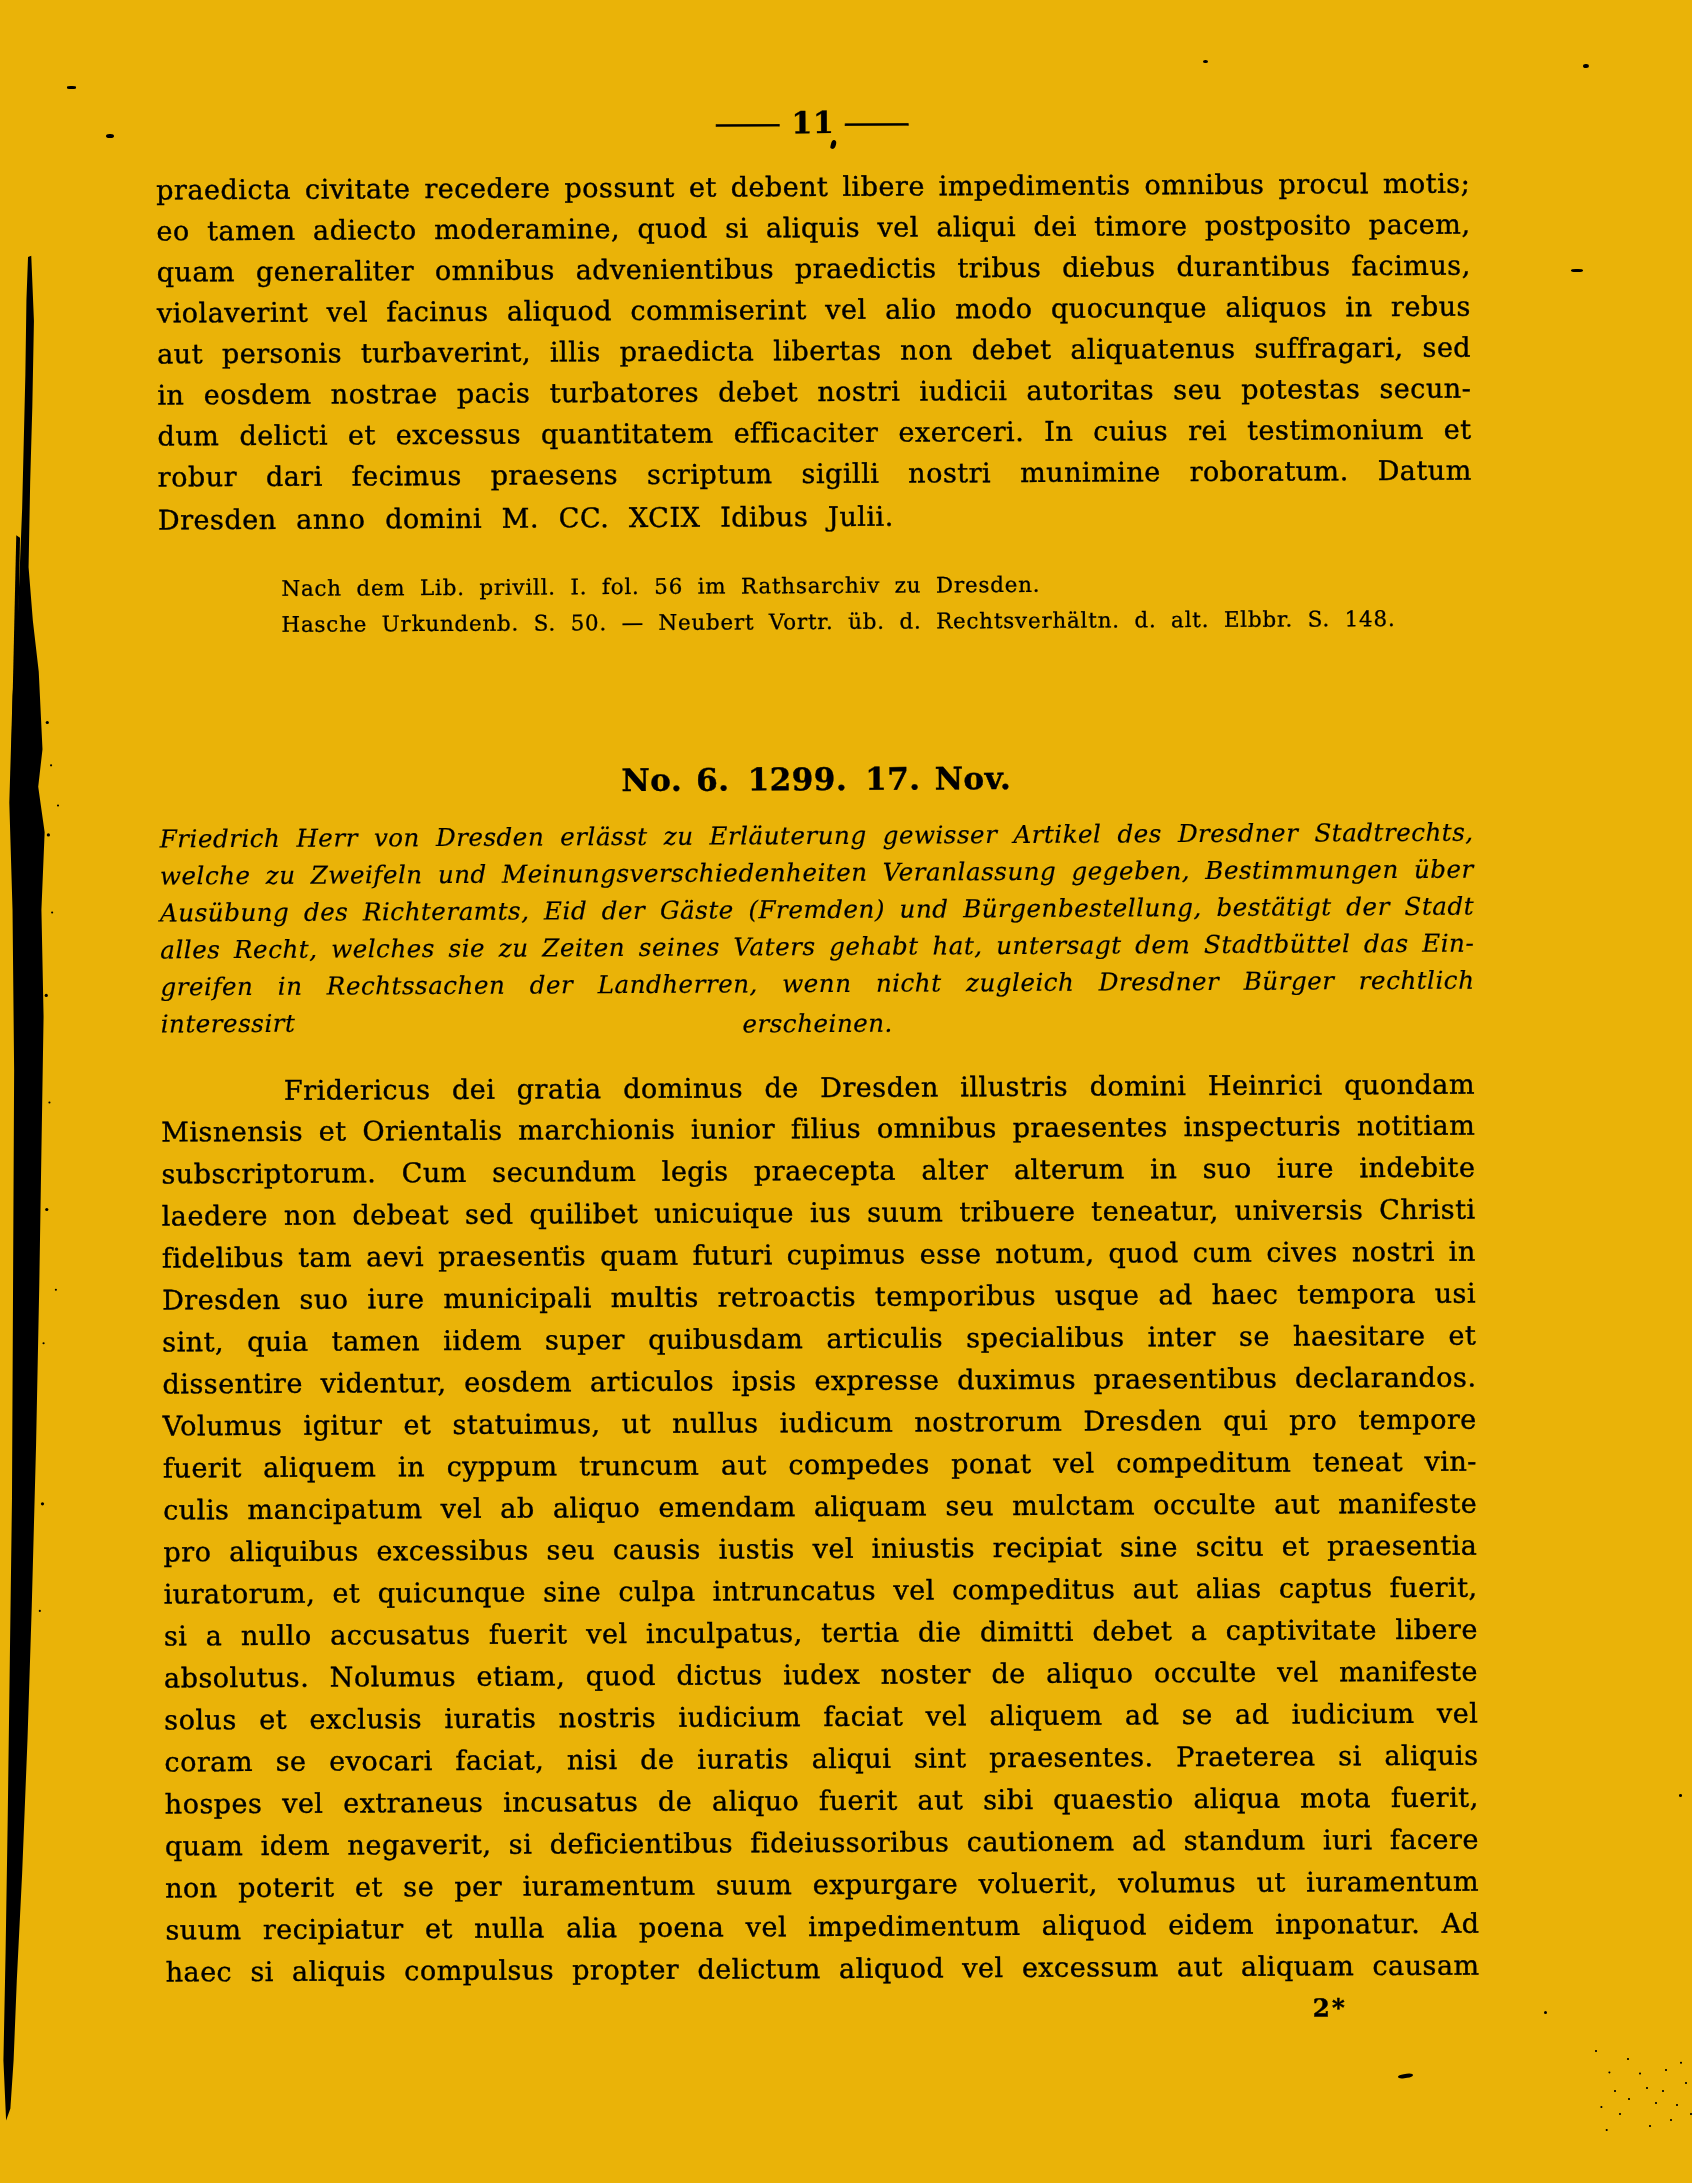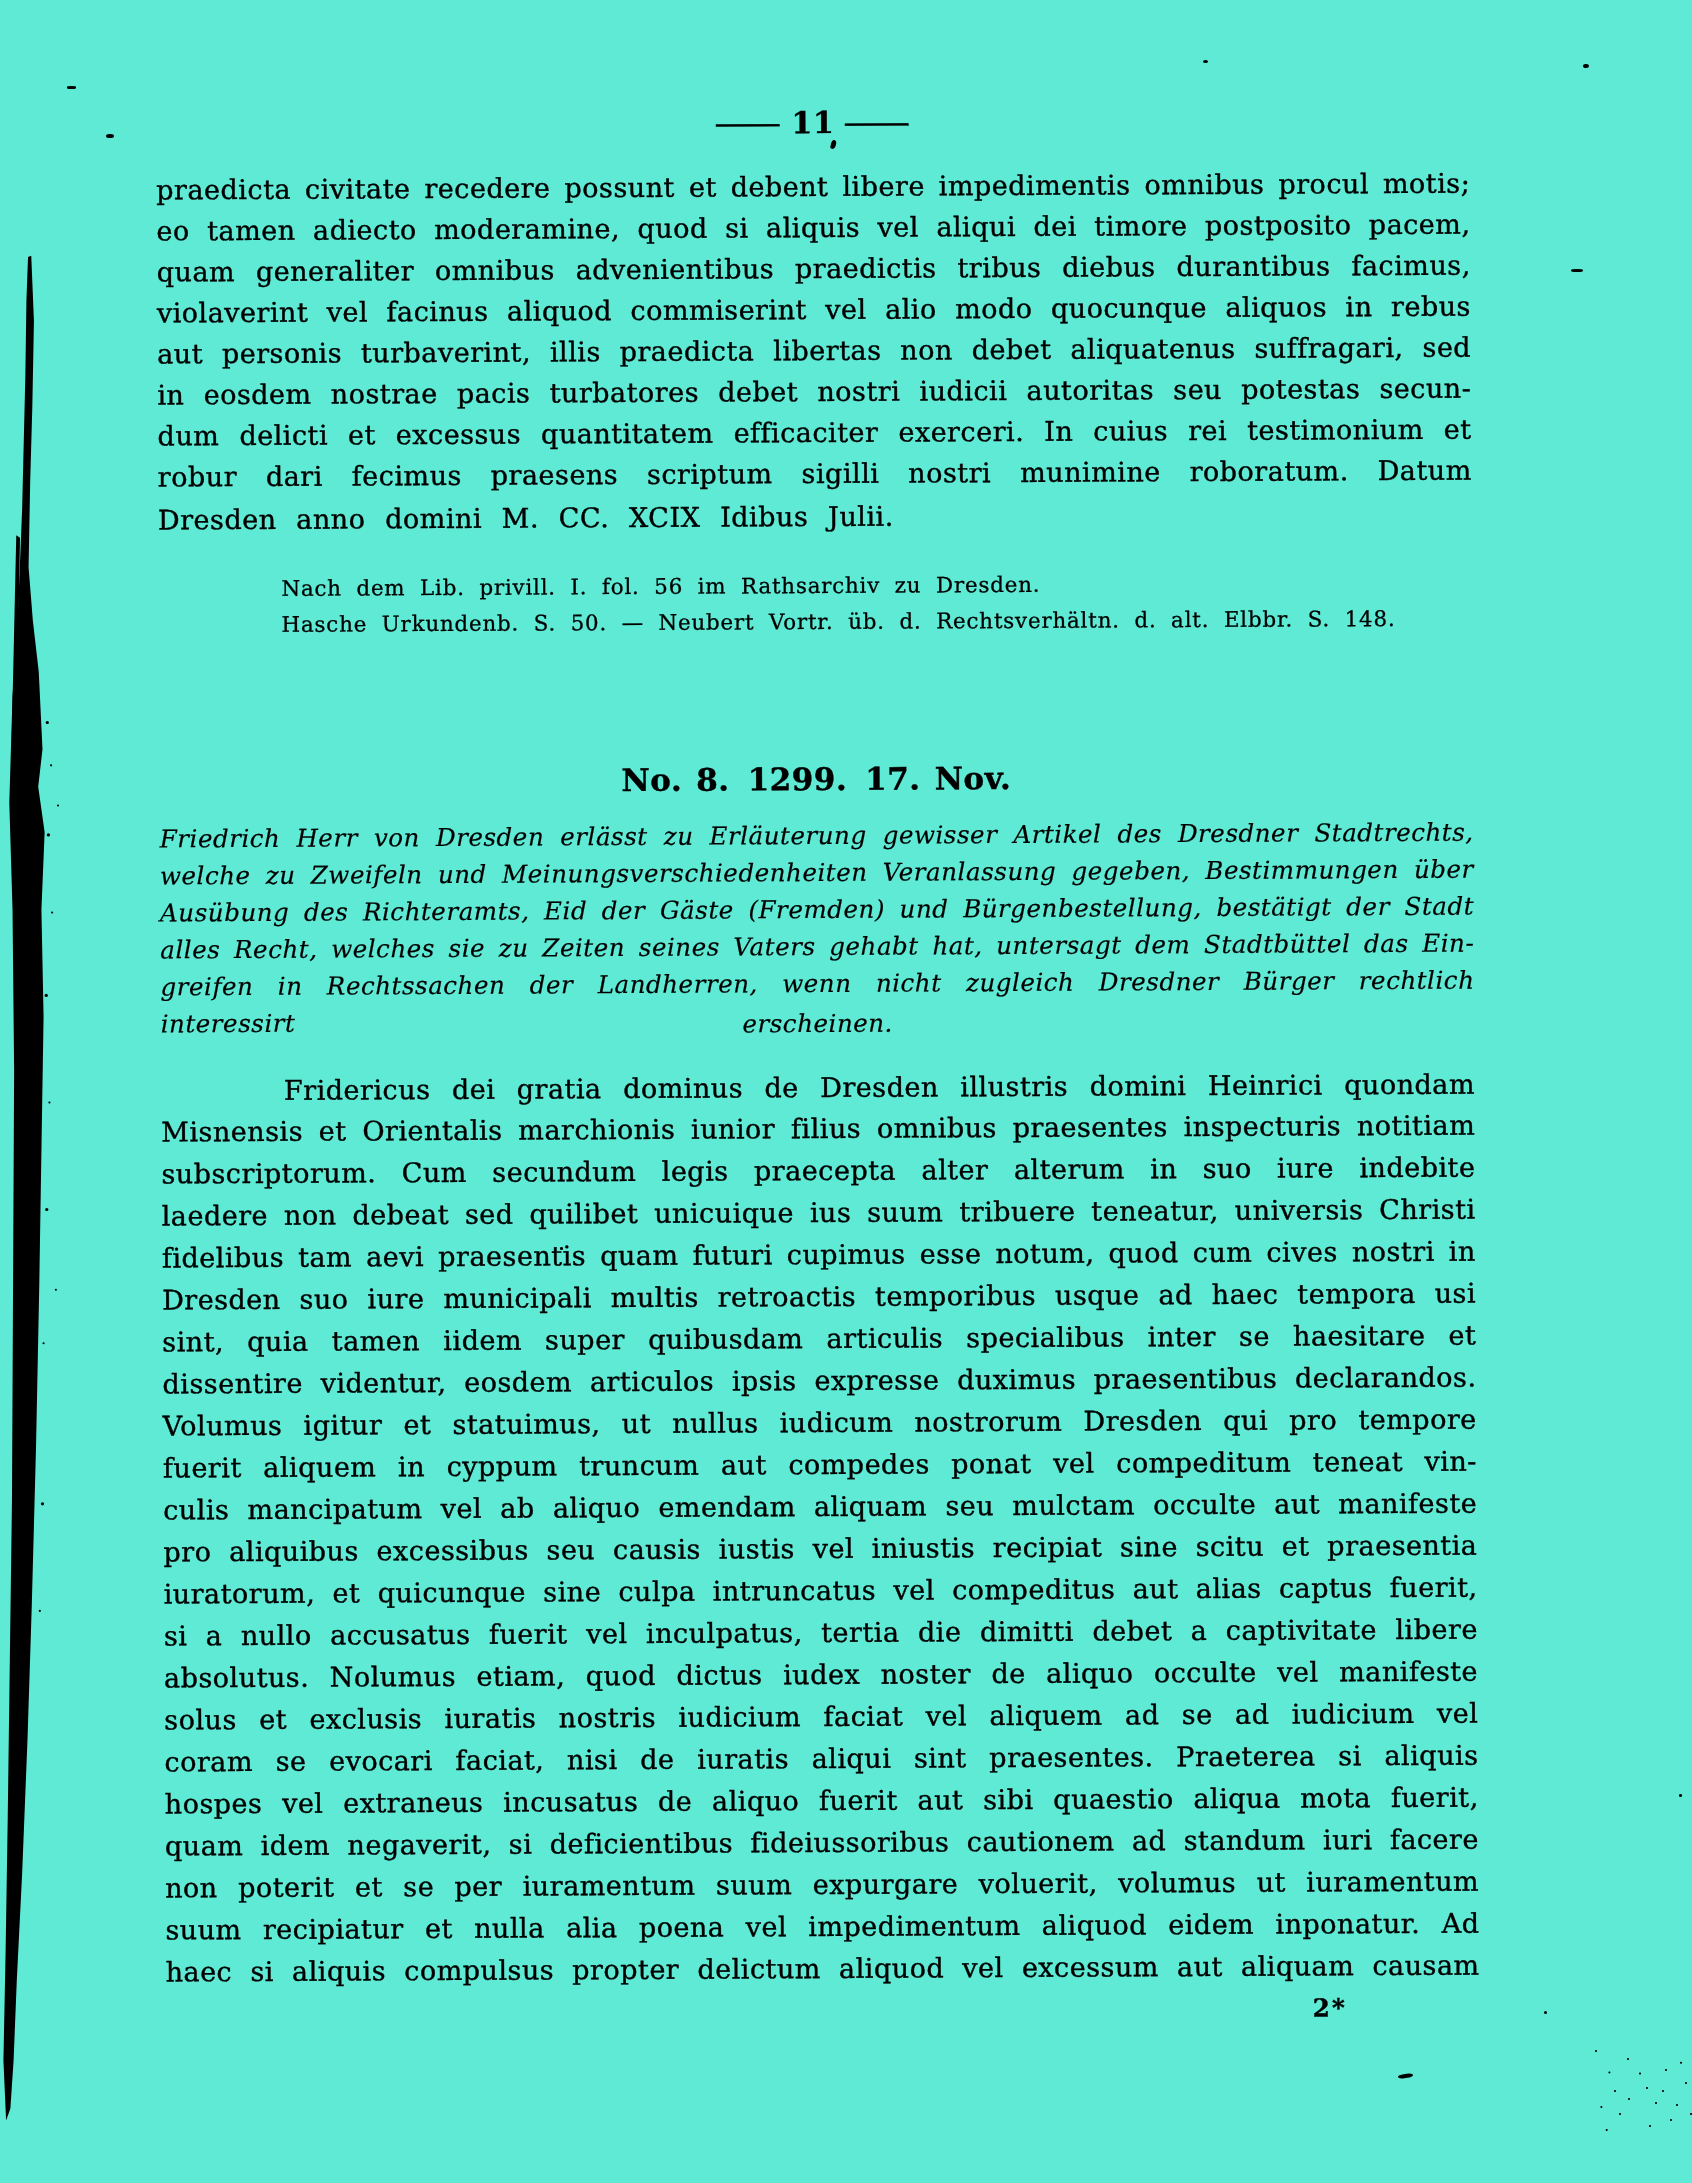--- a/index.html
+++ b/index.html
@@ -4,21 +4,21 @@
 <style>
   html, body {
     margin: 0; padding: 0;
     width: 1692px; height: 2183px;
     background: #ffffff;
     overflow: hidden;
   }
   .page {
     position: absolute; left: 0; top: 0;
     width: 1692px; height: 2183px;
-    background: #5eead4;
+    background: #eab308;
   }
   .content {
     position: absolute; left: 161px; top: 0;
     width: 1314px; height: 2183px;
     font-family: "DejaVu Serif", serif;
     color: #000;
     font-size: 27px;
     letter-spacing: 0.5px;
     word-spacing: 2.7px;
     -webkit-text-stroke: 0.4px #000;
@@ -153,21 +153,21 @@
       </div>
 
     <div class="block jlast">Dresden anno domini M. CC. XCIX Idibus Julii.</div>
 
     <div class="block notes">
         <div class="note-line">Nach dem Lib. privill. I. fol. 56 im Rathsarchiv zu Dresden.</div>
         <div class="note-line">Hasche Urkundenb. S. 50. — Neubert Vortr. üb. d. Rechtsverhältn. d. alt. Elbbr. S. 148.</div>
       </div>
 
     <div class="block heading">
-      <span>No. 8.</span><span class="hd-mid">1299.</span><span>17. Nov.</span>
+      <span>No. 6.</span><span class="hd-mid">1299.</span><span>17. Nov.</span>
     </div>
 
     <div class="block summary">
         <div class="iline">Friedrich Herr von Dresden erlässt zu Erläuterung gewisser Artikel des Dresdner Stadtrechts,</div>
         <div class="iline">welche zu Zweifeln und Meinungsverschiedenheiten Veranlassung gegeben, Bestimmungen über</div>
         <div class="iline">Ausübung des Richteramts, Eid der Gäste (Fremden) und Bürgenbestellung, bestätigt der Stadt</div>
         <div class="iline">alles Recht, welches sie zu Zeiten seines Vaters gehabt hat, untersagt dem Stadtbüttel das Ein-</div>
         <div class="iline">greifen in Rechtssachen der Landherren, wenn nicht zugleich Dresdner Bürger rechtlich interessirt</div>
       </div>
 

